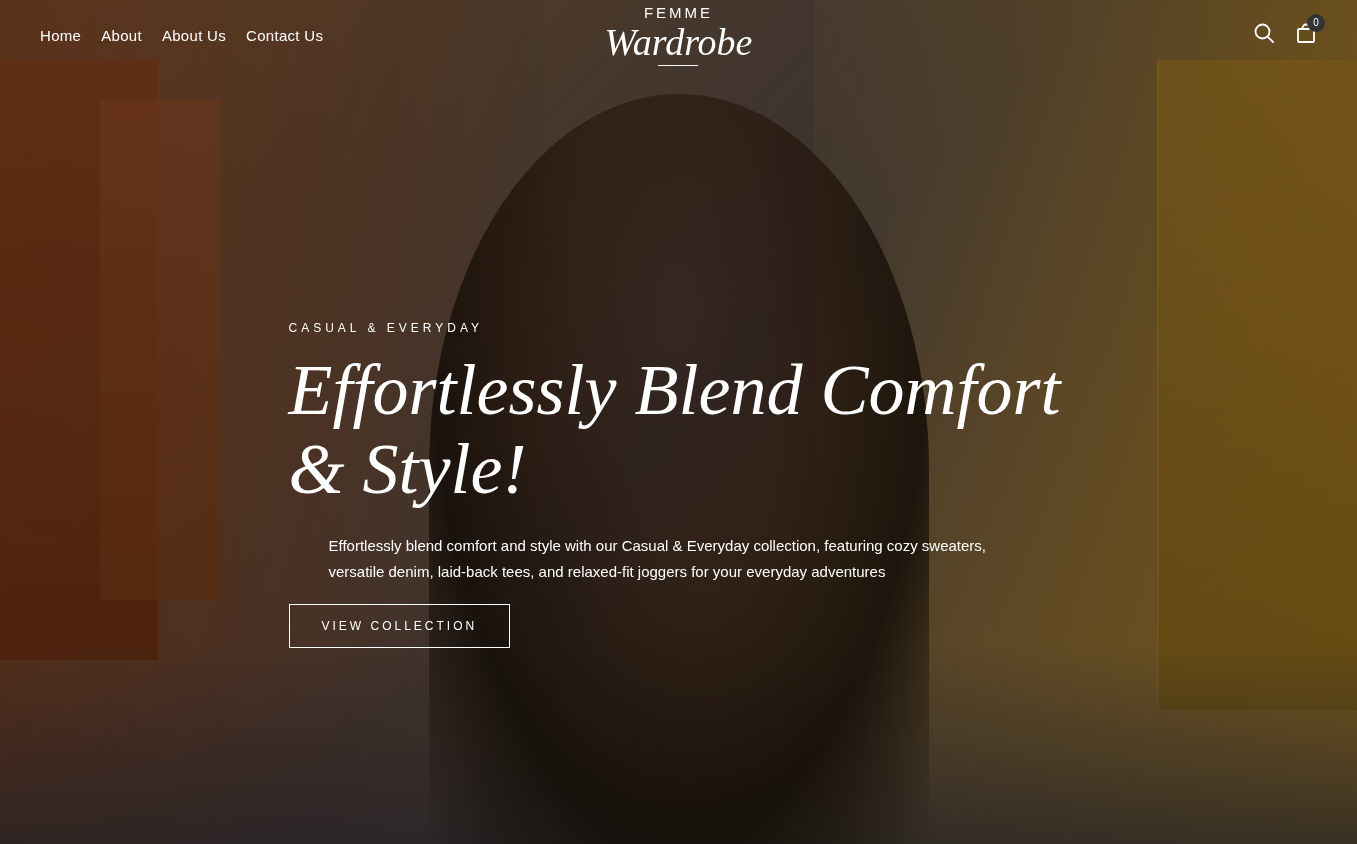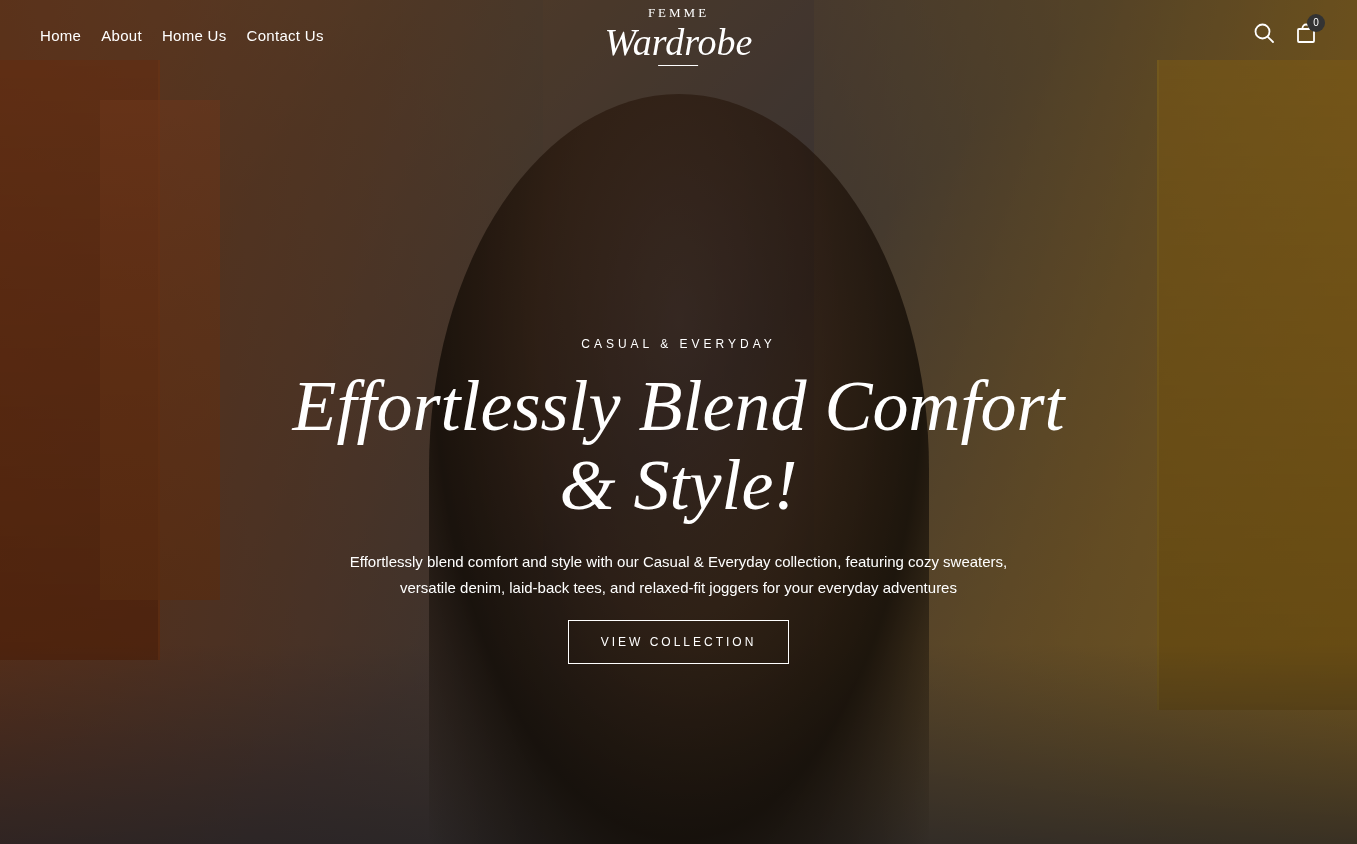--- a/index.html
+++ b/index.html
@@ -113,22 +113,22 @@
     .logo-center {
       position: absolute;
       left: 50%;
       transform: translateX(-50%);
       text-align: center;
       cursor: pointer;
     }
 
     .logo-femme {
       color: #ffffff;
-      font-family: Liberation Serif, serif;
-      font-size: 13px;
+      font-family: Liberation Sans, sans-serif;
+      font-size: 15px;
       letter-spacing: 3px;
       text-transform: uppercase;
       display: block;
       margin-bottom: 2px;
     }
 
     .logo-wardrobe {
       color: #ffffff;
       font-family: 'Georgia', 'Times New Roman', serif;
       font-size: 38px;
@@ -172,24 +172,23 @@
       font-size: 10px;
       font-family: Arial, sans-serif;
       display: flex;
       align-items: center;
       justify-content: center;
     }
 
     
     .hero-content {
       position: absolute;
-      bottom: 180px;
+      bottom: 196px;
       left: 50%;
       transform: translateX(-50%);
-      text-align: center;
       width: 780px;
       z-index: 10;
     }
 
     .hero-eyebrow {
       color: #ffffff;
       font-family: Arial, sans-serif;
       font-size: 12px;
       letter-spacing: 4px;
       text-transform: uppercase;
@@ -304,21 +303,21 @@
   <div class="deco-building-left2"></div>
   <div class="deco-building-right"></div>
   <div class="deco-road"></div>
   <div class="figure-hint"></div>
   <div class="hero-overlay"></div>
 
   <nav class="navbar">
     <div class="nav-left">
       <a class="nav-link">Home</a>
       <a class="nav-link">About</a>
-      <a class="nav-link">Home Us</a>
+      <a class="nav-link">About Us</a>
       <a class="nav-link">Contact Us</a>
     </div>
 
     <div class="logo-center">
       <span class="logo-femme">FEMME</span>
       <span class="logo-wardrobe">Wardrobe</span>
       <div class="logo-line"></div>
     </div>
 
     <div class="nav-right">

